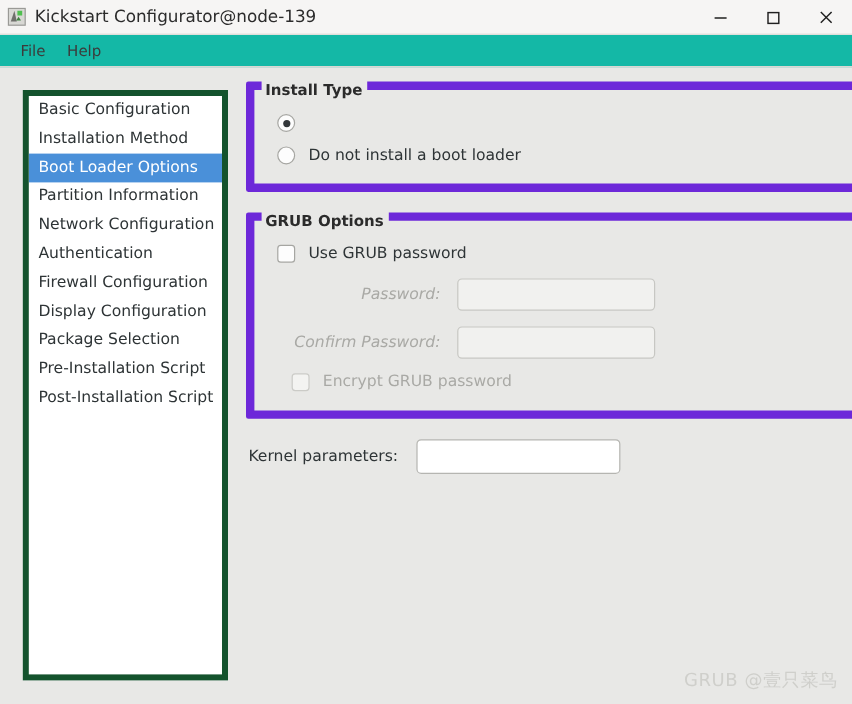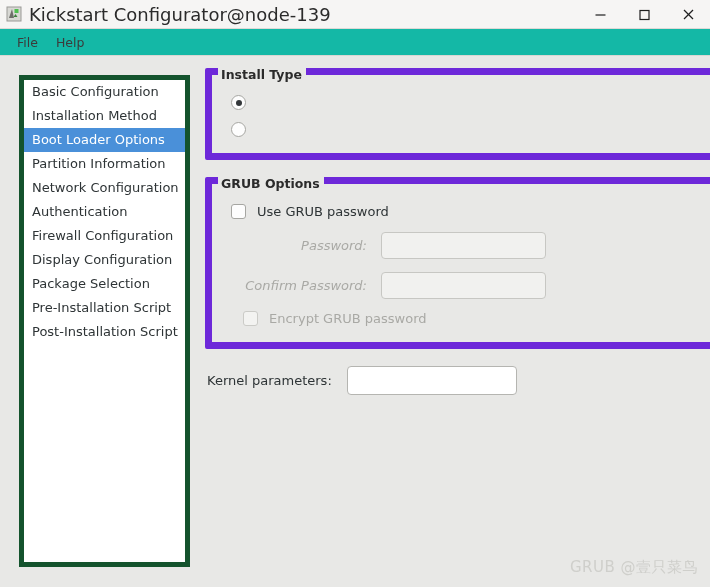--- a/index.html
+++ b/index.html
@@ -27,21 +27,21 @@
     position: relative;
   }
   .app-icon {
     width: 16px;
     height: 16px;
     margin-left: 6px;
     margin-right: 7px;
     flex: 0 0 auto;
   }
   .title-text {
-    font-size: 18px;
+    font-size: 14px;
     color: #2b2b2b;
     white-space: nowrap;
   }
   .win-buttons {
     position: absolute;
     right: 0;
     top: 0;
     height: 28px;
     display: flex;
     align-items: center;
@@ -323,20 +323,21 @@
     <div class="group">
       <span class="legend">Install Type</span>
       <div class="group-body">
 
         <div class="ctl-row">
           <span class="radio checked"></span>
         </div>
 
         <div class="ctl-row">
           <span class="radio"></span>
+          <span class="ctl-label">Do not install a boot loader</span>
         </div>
 
 
       </div>
     </div>
 
     <div class="group">
       <span class="legend">GRUB Options</span>
       <div class="group-body">
 

